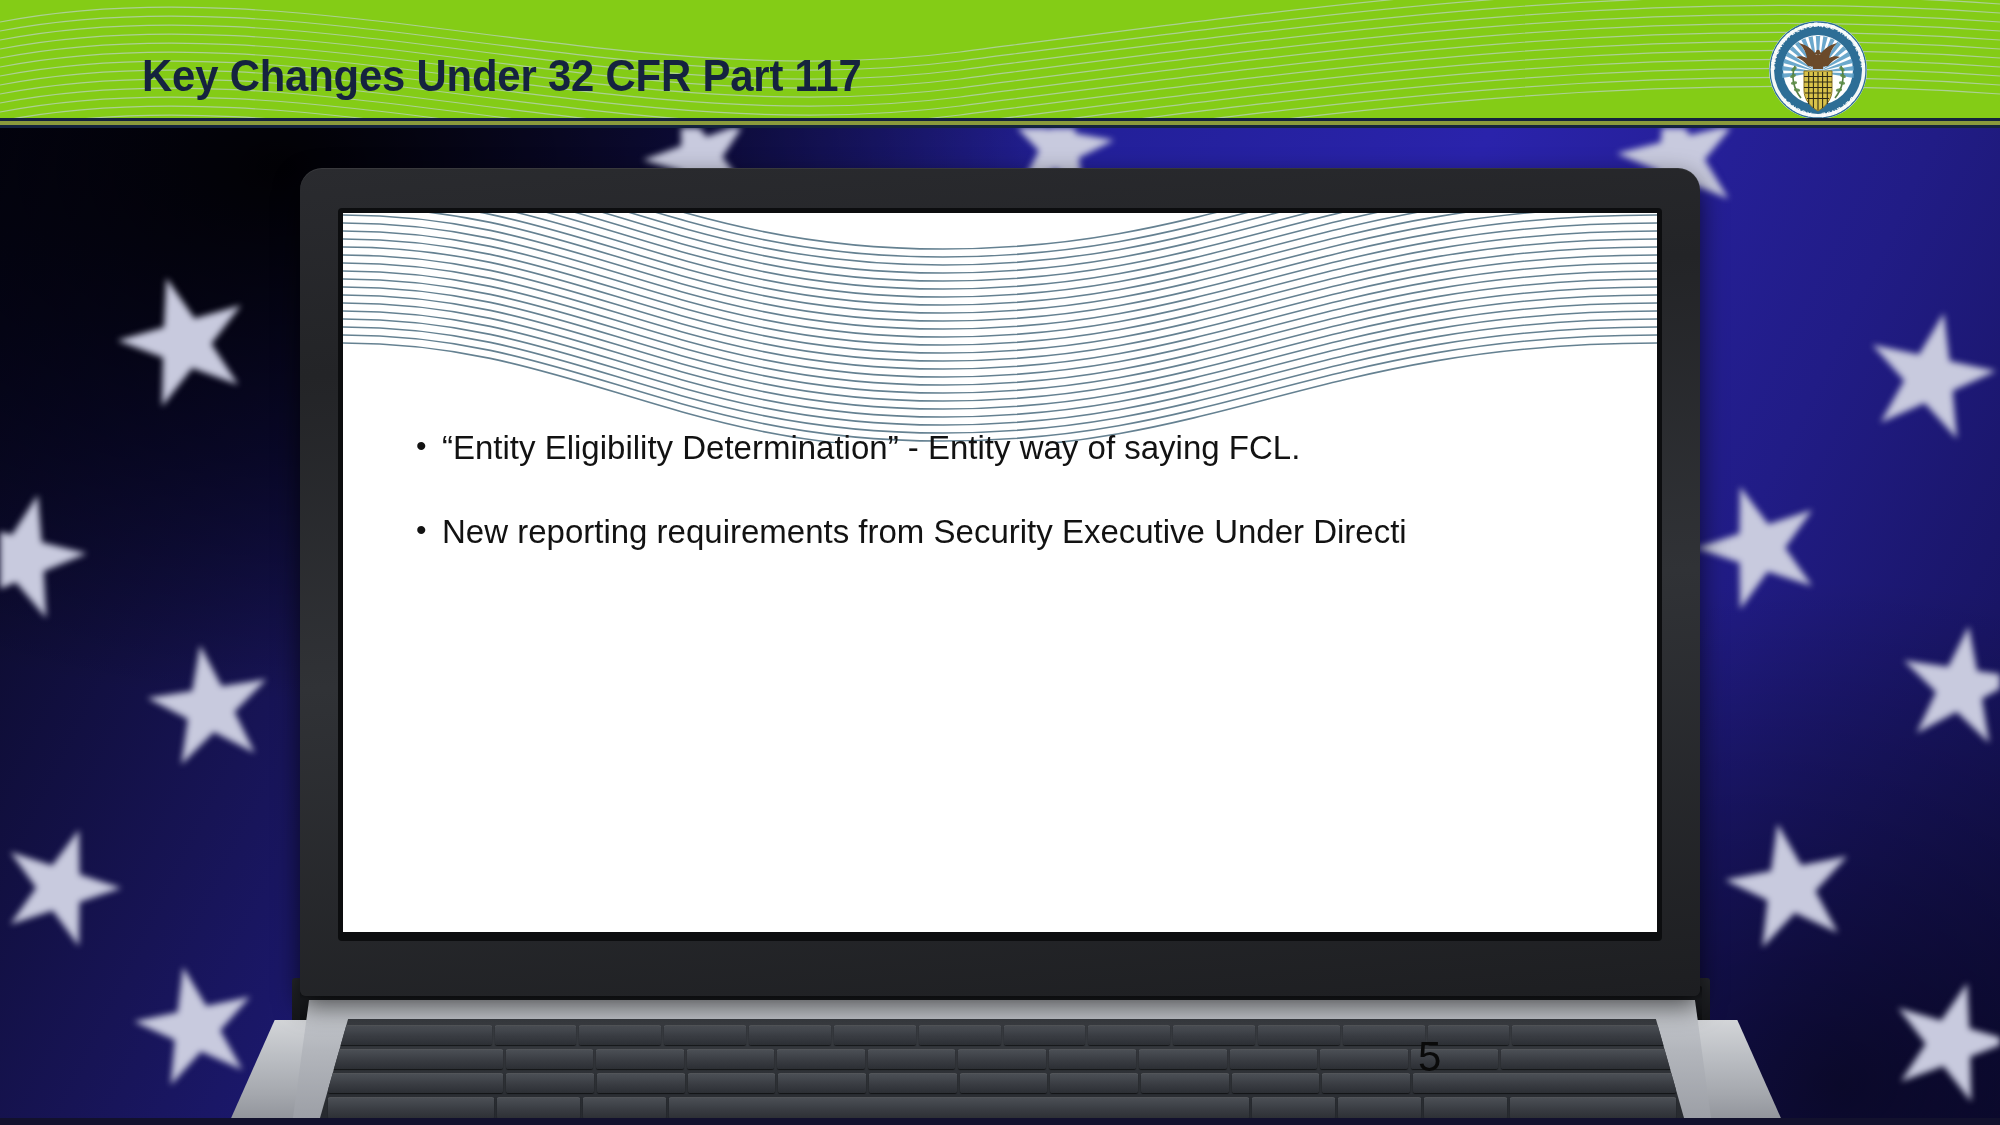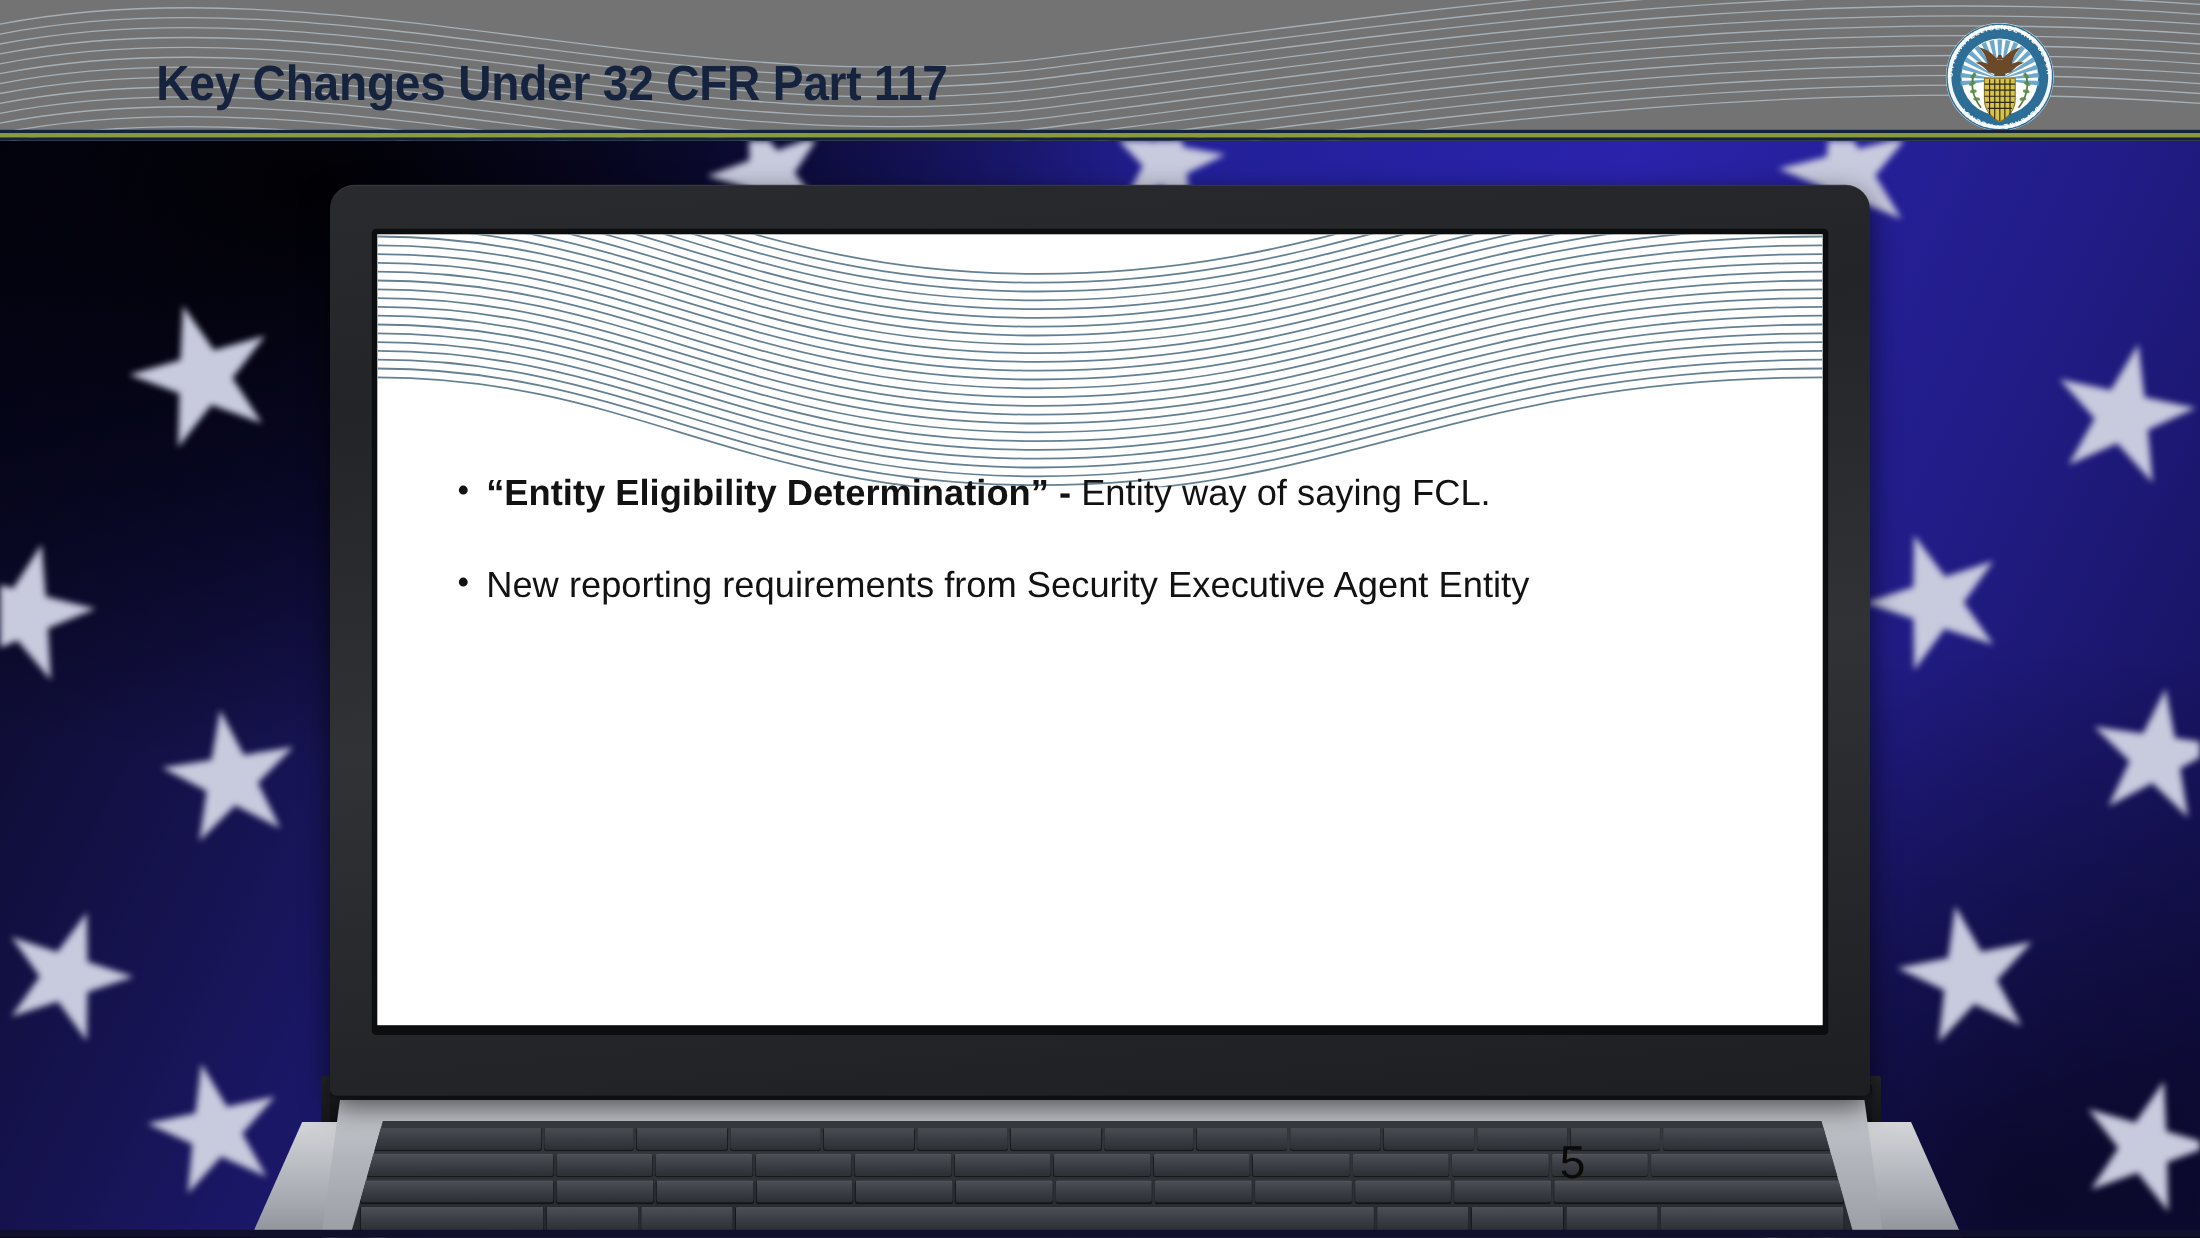--- a/index.html
+++ b/index.html
@@ -15,21 +15,21 @@
     position: relative;
     width: 2000px; height: 1125px;
     overflow: hidden;
   }
 
   
   .header {
     position: absolute;
     left: 0; top: 0;
     width: 2000px; height: 128px;
-    background: #737373;
+    background: #84cc16;
     overflow: hidden;
     z-index: 40;
   }
   .header-waves {
     position: absolute; left: 0; top: 0;
     width: 2000px; height: 128px;
     opacity: .85;
   }
   .header-title {
     position: absolute;
@@ -176,21 +176,21 @@
     font-family: "Liberation Sans", sans-serif;
   }
   .bullet-row + .bullet-row { margin-top: 44px; }
   .bullet-dot {
     flex: 0 0 auto;
     width: 26px;
     font-size: 30px;
     line-height: 1.22;
   }
   .bullet-text { flex: 1 1 auto; }
-  .bullet-text .strong { font-weight: bold; }
+  .bullet-text .strong { font-weight: normal; }
 
   
   .slide-number {
     position: absolute;
     left: 1418px; top: 1033px;
     font-size: 42px;
     color: #0a0a0a;
     font-family: "Liberation Sans", sans-serif;
     z-index: 30;
   }
@@ -340,21 +340,21 @@
 
       <div class="slide-body">
 
         <div class="bullet-row">
           <span class="bullet-dot">•</span>
           <span class="bullet-text"><span class="strong">“Entity Eligibility Determination” - </span><span>Entity way of saying FCL.</span></span>
         </div>
 
         <div class="bullet-row">
           <span class="bullet-dot">•</span>
-          <span class="bullet-text"><span>New reporting requirements from Security Executive Agent Entity</span></span>
+          <span class="bullet-text"><span>New reporting requirements from Security Executive Under Directi</span></span>
         </div>
 
       </div>
     </div>
   </div>
 
   <div class="slide-number">5</div>
 
   <div class="bottom-strip"></div>
 

